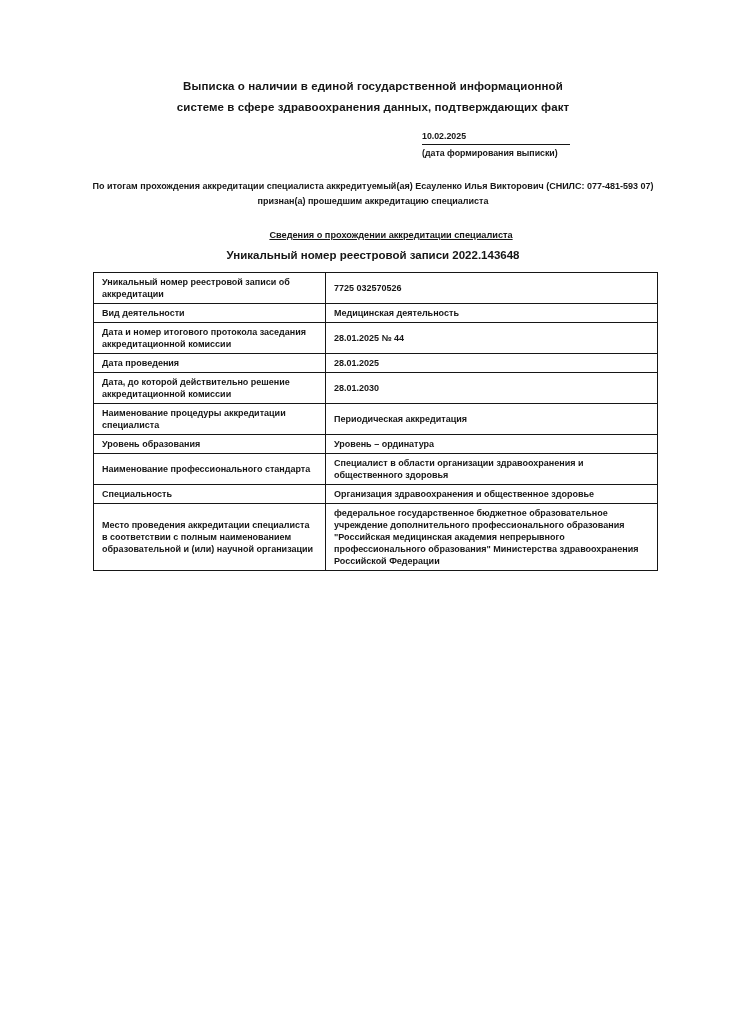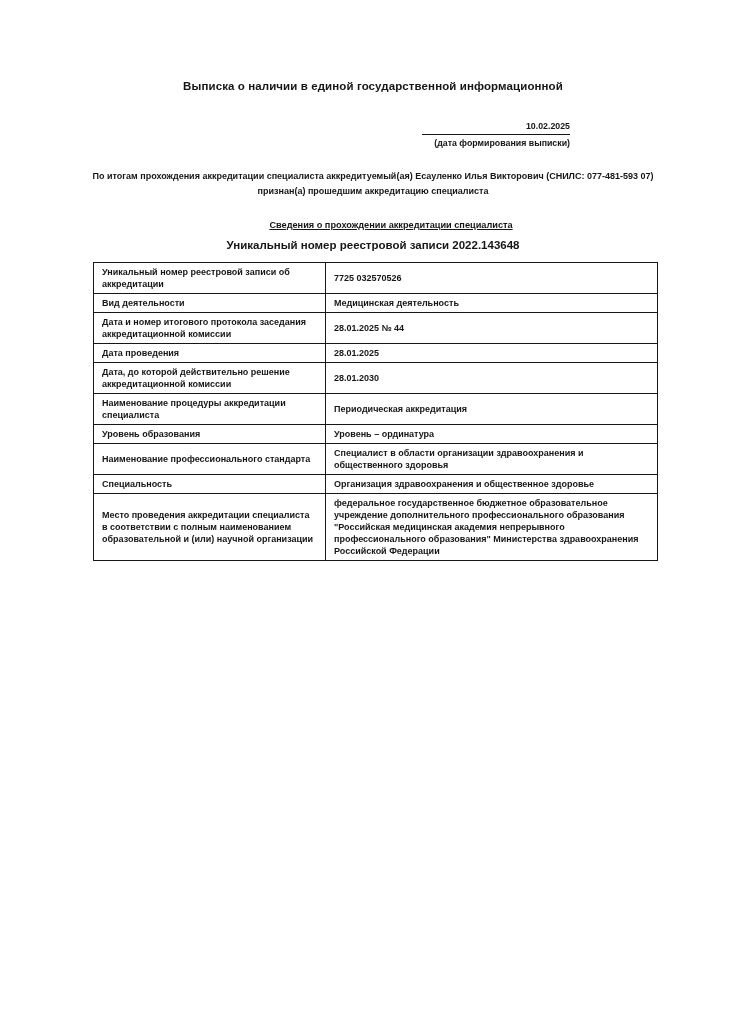--- a/index.html
+++ b/index.html
@@ -16,22 +16,22 @@
   }
   .title-block {
     padding-top: 76px;
     text-align: center;
     font-size: 11.5px;
     line-height: 20.5px;
     letter-spacing: 0.1px;
   }
   .date-block {
     width: 148px;
-    margin: 23px 0 0 422px;
-    text-align: right;
+    margin: 13px 0 0 422px;
+    text-align: left;
     font-size: 8.8px;
     line-height: 12px;
   }
   .date-value {
     display: block;
     padding-bottom: 2px;
     border-bottom: 1.5px solid #161616;
   }
   .date-caption {
     display: block;
@@ -72,20 +72,21 @@
   }
   col.c-label { width: 232px; }
 </style>
 </head>
 <body>
 
 <div class="page">
 
   <div class="title-block">
     <div>Выписка о наличии в единой государственной информационной</div>
+    <div>системе в сфере здравоохранения данных, подтверждающих факт</div>
   </div>
 
   <div class="date-block">
     <span class="date-value">10.02.2025</span>
     <span class="date-caption">(дата формирования выписки)</span>
   </div>
 
   <div class="intro-paragraph">По итогам прохождения аккредитации специалиста аккредитуемый(ая) Есауленко Илья Викторович (СНИЛС: 077-481-593 07) признан(а) прошедшим аккредитацию специалиста</div>
 
   <div class="section-heading">Сведения о прохождении аккредитации специалиста</div>

